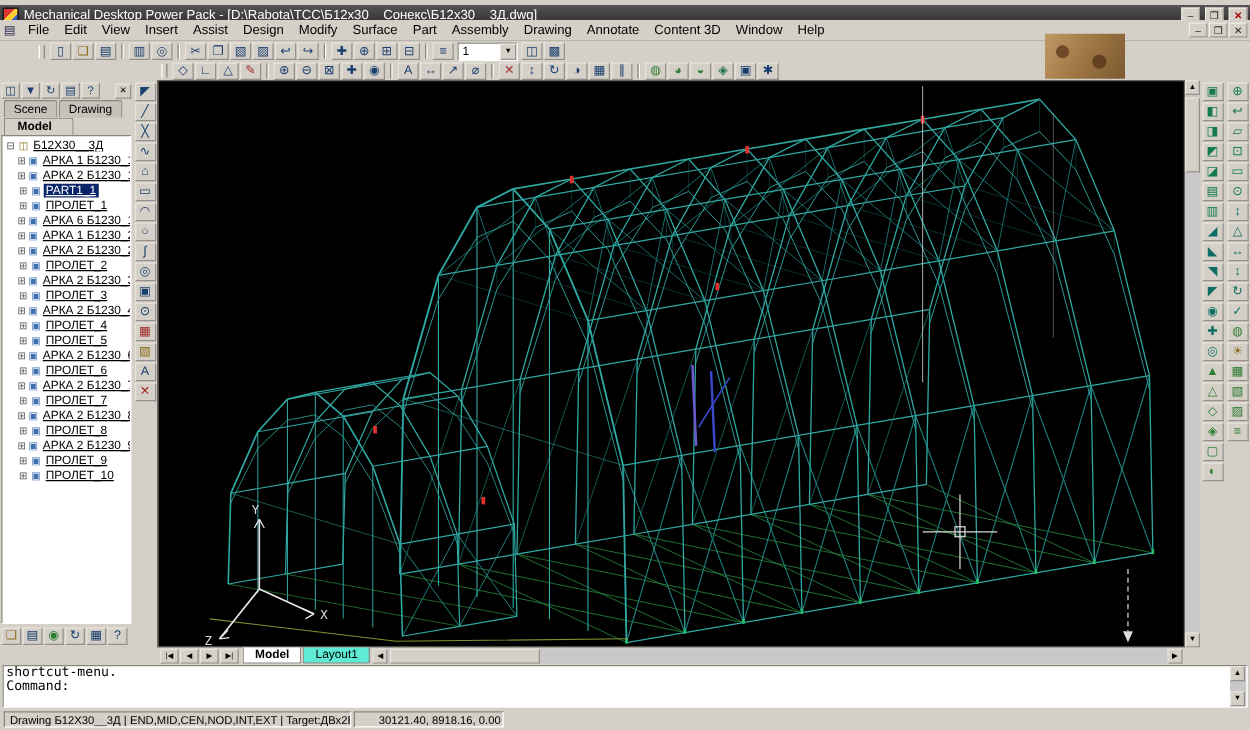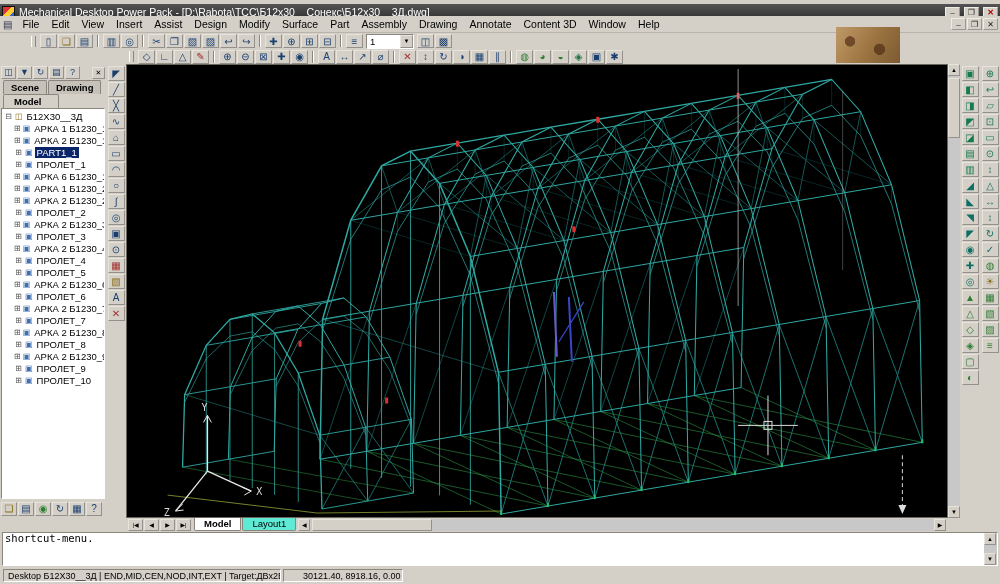--- a/index.html
+++ b/index.html
@@ -38,28 +38,28 @@
                 linear-gradient(120deg,#c09a66,#9a7340 55%,#7c5a32);}
   
   #workarea{position:absolute;left:0;top:64px;width:1000px;height:454px;background:#d4d0c8;}
   
   #browser{position:absolute;left:0;top:0;width:106px;height:454px;display:flex;flex-direction:column;box-sizing:border-box;padding:1px;}
   #btb{display:flex;align-items:center;gap:1px;height:15px;}
   #btb .tbtn{width:15px;height:13px;font-size:9px;}
   #bclose{margin-left:auto;width:13px;height:12px;font-size:7px;line-height:9px;padding:0;background:#d4d0c8;border:1px outset #e8e4dc;}
   #browser-tabs{display:flex;gap:1px;height:14px;align-items:flex-end;padding-left:2px;}
   .btab{font-size:9.5px;padding:0 7px;height:13px;line-height:13px;background:#c6c2ba;
-        border:1px solid #8a867e;border-bottom:none;border-radius:2px 2px 0 0;font-weight:bold;}
+        border:1px solid #8a867e;border-bottom:none;border-radius:2px 2px 0 0;}
   #subtab{font-size:9.5px;font-weight:bold;height:13px;line-height:13px;padding:0 10px;background:#d4d0c8;
         border:1px solid #8a867e;border-bottom:none;border-radius:2px 2px 0 0;width:34px;margin-left:2px;}
   #tree{flex:1;background:#fff;border:1px solid;border-color:#8a867e #fff #fff #8a867e;overflow:hidden;padding-top:1px;}
   .trow{height:12px;display:flex;align-items:center;gap:2px;white-space:nowrap;}
   .texp{font-size:8px;color:#555;width:9px;text-align:center;}
   .ticon{font-size:8px;}
-  .tlab{font-size:9.5px;padding:0 2px;}
+  .tlab{font-size:9.5px;padding:0 2px;text-decoration:underline;}
   .tsel{background:#0a246a;color:#fff;}
   #bbt{display:flex;gap:1px;height:17px;align-items:center;padding-top:1px;}
   #bbt .tbtn{width:16px;height:14px;}
   
   #lstrip{position:absolute;left:106px;top:0;width:20px;height:454px;padding-top:2px;box-sizing:border-box;}
   #lstrip .tbtn{display:block;margin:0 auto 1px auto;width:17px;height:15px;}
   
   #viewport{position:absolute;left:126px;top:0;width:822px;height:454px;background:#000;
             border:1px solid #6a665e;box-sizing:border-box;}
   #wire{display:block;width:820px;height:452px;}
@@ -701,31 +701,32 @@
       </div>
       <button class="sarrow">▶</button>
     </div>
     <span id="tabcorner"></span>
   </div>
 
   <div id="cmdrow">
     <div id="cmdwin">
       <div id="cmdlines">
           <div class="cline">shortcut-menu.</div>
+          <div class="cline">Command:</div>
         </div>
       <div id="cmdscroll">
         <button class="sarrow">▲</button>
         <div class="strack"></div>
         <button class="sarrow">▼</button>
       </div>
     </div>
   </div>
 
   <div id="statusbar">
     <span id="scell1" class="scell">
-      <span>Desktop Б12Х30__3Д</span> |
+      <span>Drawing Б12Х30__3Д</span> |
       <span>END,MID,CEN,NOD,INT,EXT</span> |
       <span>Target:ДВх2Вх__ЭСКИЗ</span>
     </span>
     <span id="scell2" class="scell">30121.40, 8918.16, 0.00</span>
   </div>
 
 </div>
 
 </body></html>

